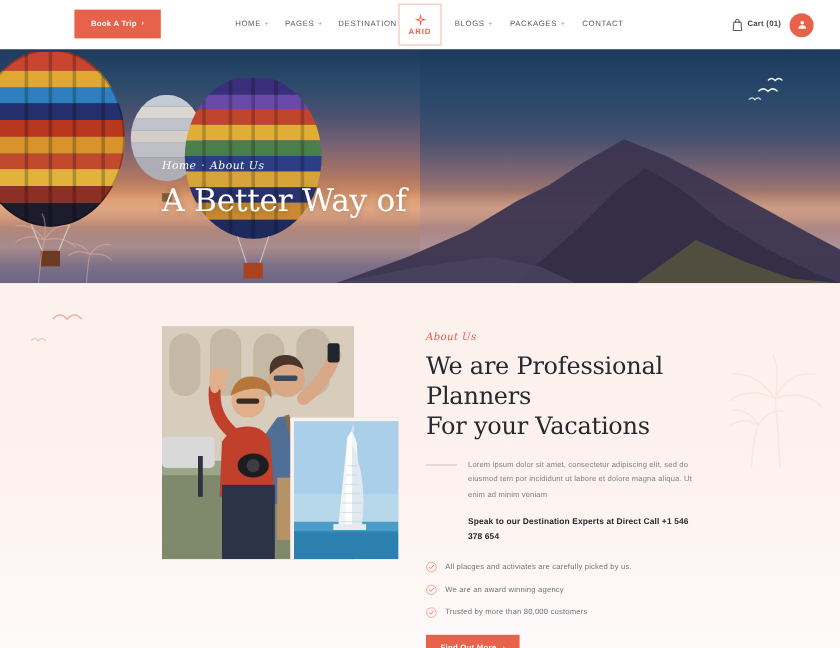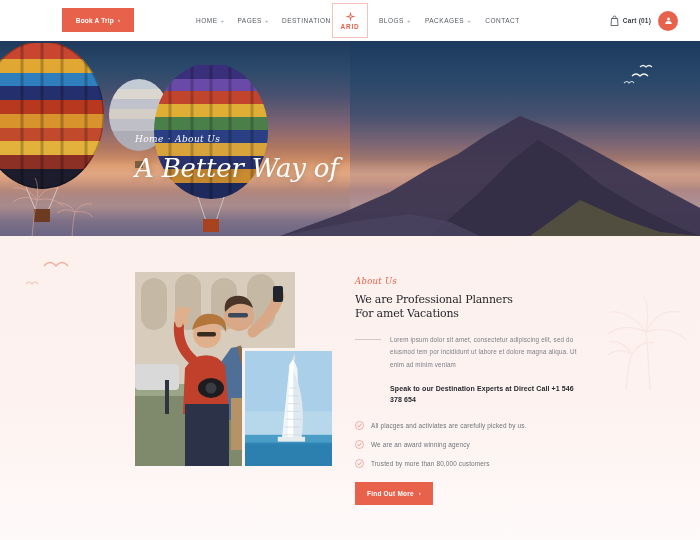--- a/index.html
+++ b/index.html
@@ -204,21 +204,20 @@
   .breadcrumb .sep { opacity:.85; }
   .breadcrumb .crumb { cursor:pointer; }
   .hero-title {
     font-family:"DejaVu Serif", serif;
     font-size:26px;
     line-height:1.18;
     color:#ffffff;
     font-weight:normal;
     letter-spacing:-.2px;
     text-shadow:0 1px 6px rgba(0,0,0,.25);
-    font-style:italic;
   }
 
   
   .about {
     position:relative;
     height:304px;
     background:linear-gradient(to bottom,#fdf1ee 0%,#fdf2ef 55%,#fefafa 100%);
     overflow:hidden;
   }
   .palm-watermark {
@@ -264,21 +263,21 @@
   .eyebrow {
     font-family:"DejaVu Serif", serif;
     font-style:italic;
     font-size:8.5px;
     color:#e8614a;
     letter-spacing:.3px;
     margin-bottom:7px;
   }
   .about-title {
     font-family:"DejaVu Serif", serif;
-    font-size:11px;
+    font-size:20px;
     line-height:1.26;
     color:#25282c;
     font-weight:normal;
     letter-spacing:-.2px;
     margin-bottom:13px;
   }
   .para-row {
     display:flex;
     align-items:flex-start;
     gap:0;
@@ -612,21 +611,21 @@
       </g>
       <rect x="34" y="88" width="28" height="5" fill="#e6ebee"></rect>
       <rect y="96" width="90" height="22" fill="#2b7fae" opacity=".85"></rect>
     </svg>
   </div>
 
   <div class="about-text">
     <div class="eyebrow">About Us</div>
     <h2 class="about-title">
       <span>We are Professional Planners</span><br>
-      <span>For amet Vacations</span>
+      <span>For your Vacations</span>
     </h2>
 
     <div class="para-row">
       <span class="para-rule"></span>
       <p class="para">Lorem ipsum dolor sit amet, consectetur adipiscing elit, sed do eiusmod tem por incididunt ut labore et dolore magna aliqua. Ut enim ad minim veniam</p>
     </div>
 
     <p class="phone-line">Speak to our Destination Experts at Direct Call +1 546 378 654</p>
 
     <div class="feature-list">

